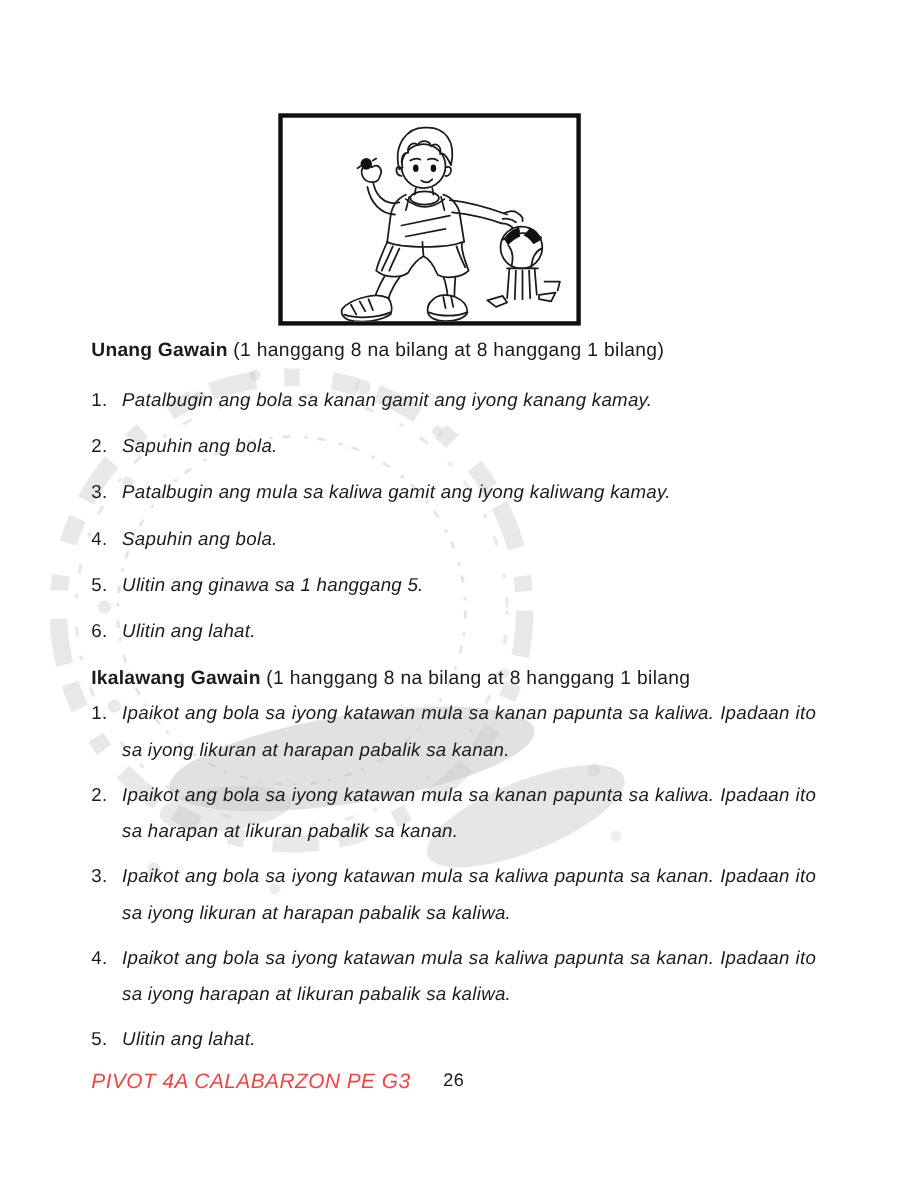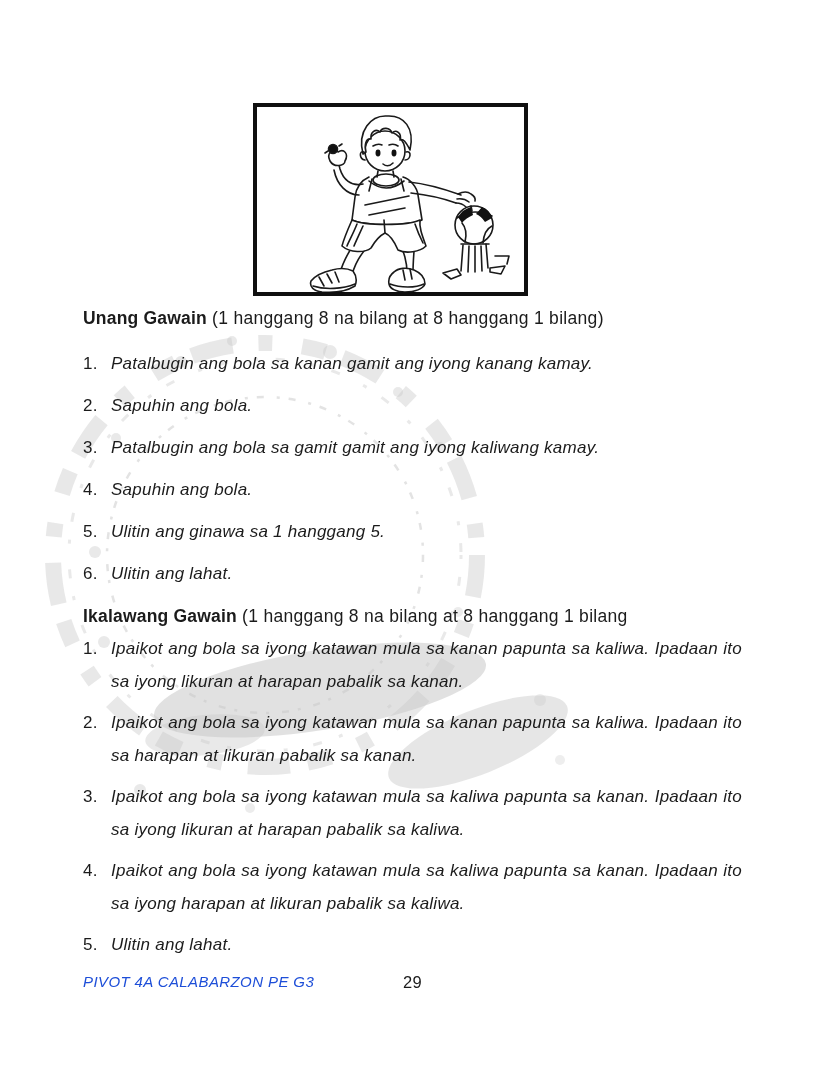--- a/index.html
+++ b/index.html
@@ -31,21 +31,21 @@
 
   .list-a{font-size:17px;letter-spacing:0.25px;}
   .list-a li{line-height:24px;margin-bottom:18px;}
 
   .list-b{font-size:17px;letter-spacing:0.25px;}
   .list-b li{line-height:33px;margin-bottom:8px;}
   .list-b .txt{text-align:justify;}
   .list-b li:last-child .txt{text-align:left;}
 
   .footer{position:absolute;left:83px;top:973px;width:659px;z-index:1;}
-  .footer-left{font-style:italic;font-size:15px;letter-spacing:0.4px;color:#1d4ed8;}
+  .footer-left{font-style:italic;font-size:19px;letter-spacing:0.4px;color:#ef4444;}
   .page-number{
     position:absolute;left:0;right:0;top:0;text-align:center;
     font-size:16.5px;letter-spacing:0.3px;color:#1b1b1b;
   }
 </style>
 </head>
 <body>
 
 <div class="page">
 
@@ -141,21 +141,21 @@
       <li>
         <span class="num">1.</span>
         <p class="txt">Patalbugin ang bola sa kanan gamit ang iyong kanang kamay.</p>
       </li>
       <li>
         <span class="num">2.</span>
         <p class="txt">Sapuhin ang bola.</p>
       </li>
       <li>
         <span class="num">3.</span>
-        <p class="txt">Patalbugin ang bola sa gamit gamit ang iyong kaliwang kamay.</p>
+        <p class="txt">Patalbugin ang mula sa kaliwa gamit ang iyong kaliwang kamay.</p>
       </li>
       <li>
         <span class="num">4.</span>
         <p class="txt">Sapuhin ang bola.</p>
       </li>
       <li>
         <span class="num">5.</span>
         <p class="txt">Ulitin ang ginawa sa 1 hanggang 5.</p>
       </li>
       <li>
@@ -185,16 +185,16 @@
       </li>
       <li>
         <span class="num">5.</span>
         <p class="txt">Ulitin ang lahat.</p>
       </li>
     </ol>
   </div>
 
   <div class="footer">
     <span class="footer-left">PIVOT 4A CALABARZON PE G3</span>
-    <span class="page-number">29</span>
+    <span class="page-number">26</span>
   </div>
 
 </div>
 
 </body></html>

